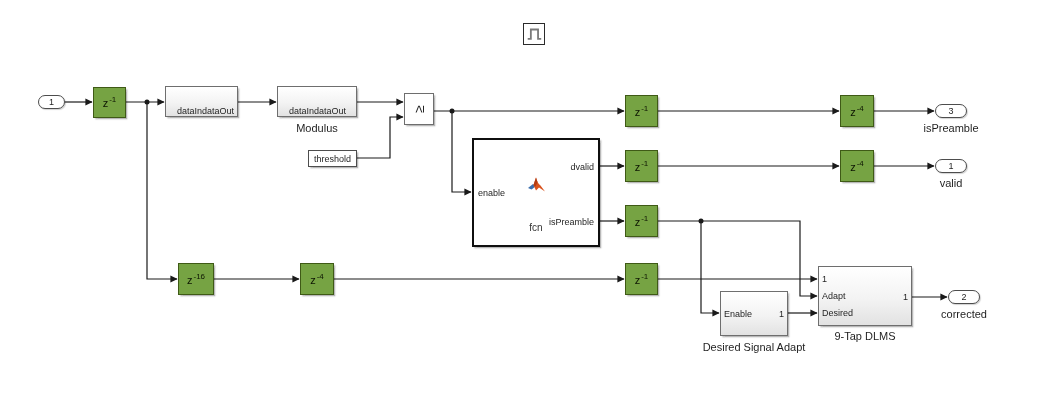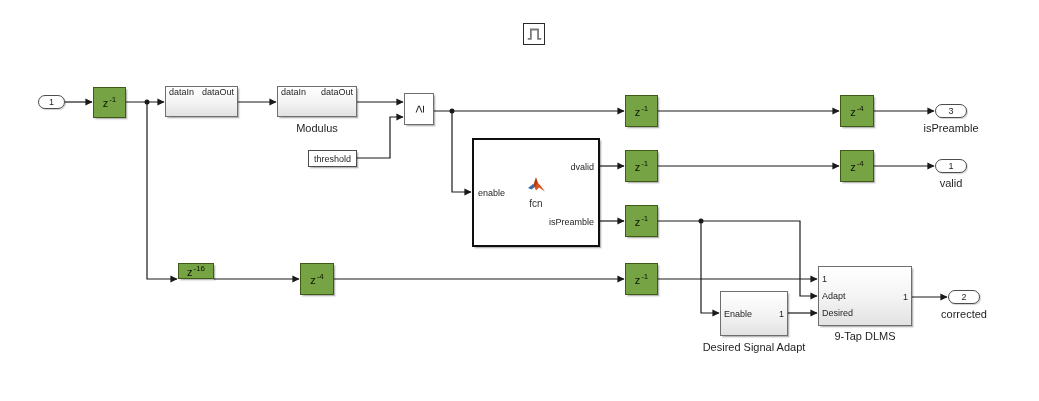--- a/index.html
+++ b/index.html
@@ -19,21 +19,21 @@
     font-size:11px;color:#0d1502;box-sizing:border-box;
   }
   .delay sup{font-size:8px;line-height:1;margin-left:1px;}
 
   
   .subsys{
     position:absolute;box-sizing:border-box;
     background:linear-gradient(180deg,#ffffff 0%,#f3f3f3 55%,#e2e2e2 100%);
     border:1px solid #6e6e6e;
   }
-  .subsys.flexports{display:flex;align-items:flex-start;justify-content:space-between;padding:0 3px;font-size:9px;}
+  .subsys.flexports{display:flex;align-items:flex-end;justify-content:space-between;padding:0 11px;font-size:9px;}
   .ptxt{font-size:9px;color:#1f1f1f;white-space:nowrap;}
 
   .blk-label{position:absolute;font-size:11px;color:#1f1f1f;text-align:center;transform:translateX(-50%);white-space:nowrap;line-height:13px;}
 
   
   .oval{
     position:absolute;box-sizing:border-box;background:#ffffff;border:1.3px solid #4d4d4d;border-radius:8px;
     display:flex;align-items:center;justify-content:center;font-size:9px;color:#1f1f1f;
     box-shadow:1px 1px 1px rgba(0,0,0,0.18);
   }
@@ -49,21 +49,21 @@
     position:absolute;box-sizing:border-box;background:#ffffff;border:1.3px solid #6e6e6e;
     display:flex;align-items:center;justify-content:center;
   }
   .cmp .sym{font-size:14px;color:#1f1f1f;transform:rotate(-90deg);display:block;}
 
   
   .fcnblk{
     position:absolute;box-sizing:border-box;background:#ffffff;border:2px solid #0f0f0f;
   }
   .fcnblk .port{position:absolute;font-size:9px;color:#1f1f1f;white-space:nowrap;}
-  .fcnblk .fcn-label{position:absolute;left:0;right:0;text-align:center;font-size:10px;color:#333;}
+  .fcnblk .fcn-label{position:absolute;left:0;right:0;text-align:center;font-size:10px;color:#333;margin-top:24px;}
   .fcnblk .logo{position:absolute;}
 
   
   .pulse{
     position:absolute;box-sizing:border-box;background:#fff;border:1.5px solid #2b2b2b;
     display:flex;align-items:center;justify-content:center;
   }
 </style>
 </head>
 <body>
@@ -130,21 +130,21 @@
   </div>
   <div class="delay shadowed" style="left:625px;top:263px;width:33px;height:32px">
     <span><span>z</span><sup>-1</sup></span>
   </div>
   <div class="delay shadowed" style="left:840px;top:95px;width:34px;height:32px">
     <span><span>z</span><sup>-4</sup></span>
   </div>
   <div class="delay shadowed" style="left:840px;top:150px;width:34px;height:32px">
     <span><span>z</span><sup>-4</sup></span>
   </div>
-  <div class="delay shadowed" style="left:178px;top:263px;width:36px;height:16px">
+  <div class="delay shadowed" style="left:178px;top:263px;width:36px;height:32px">
     <span><span>z</span><sup>-16</sup></span>
   </div>
   <div class="delay shadowed" style="left:300px;top:263px;width:34px;height:32px">
     <span><span>z</span><sup>-4</sup></span>
   </div>
 
   <div class="subsys flexports shadowed" style="left:165px;top:86px;width:73px;height:31px">
     <span class="ptxt">dataIn</span>
     <span class="ptxt">dataOut</span>
   </div>

